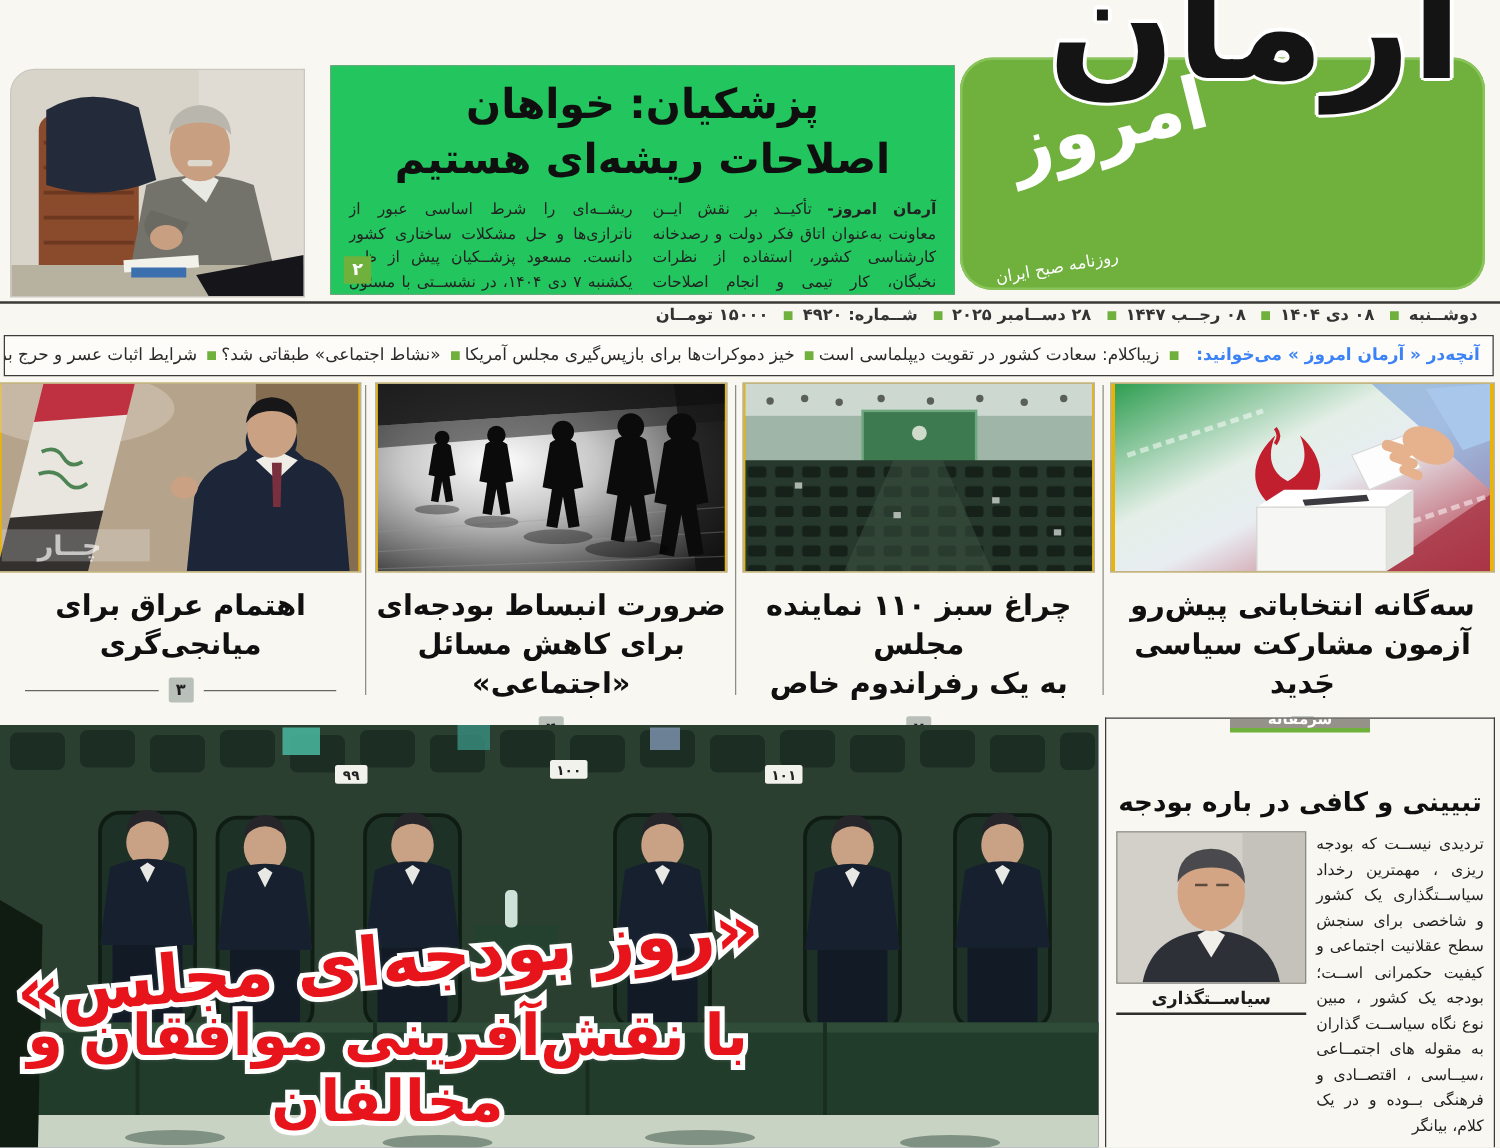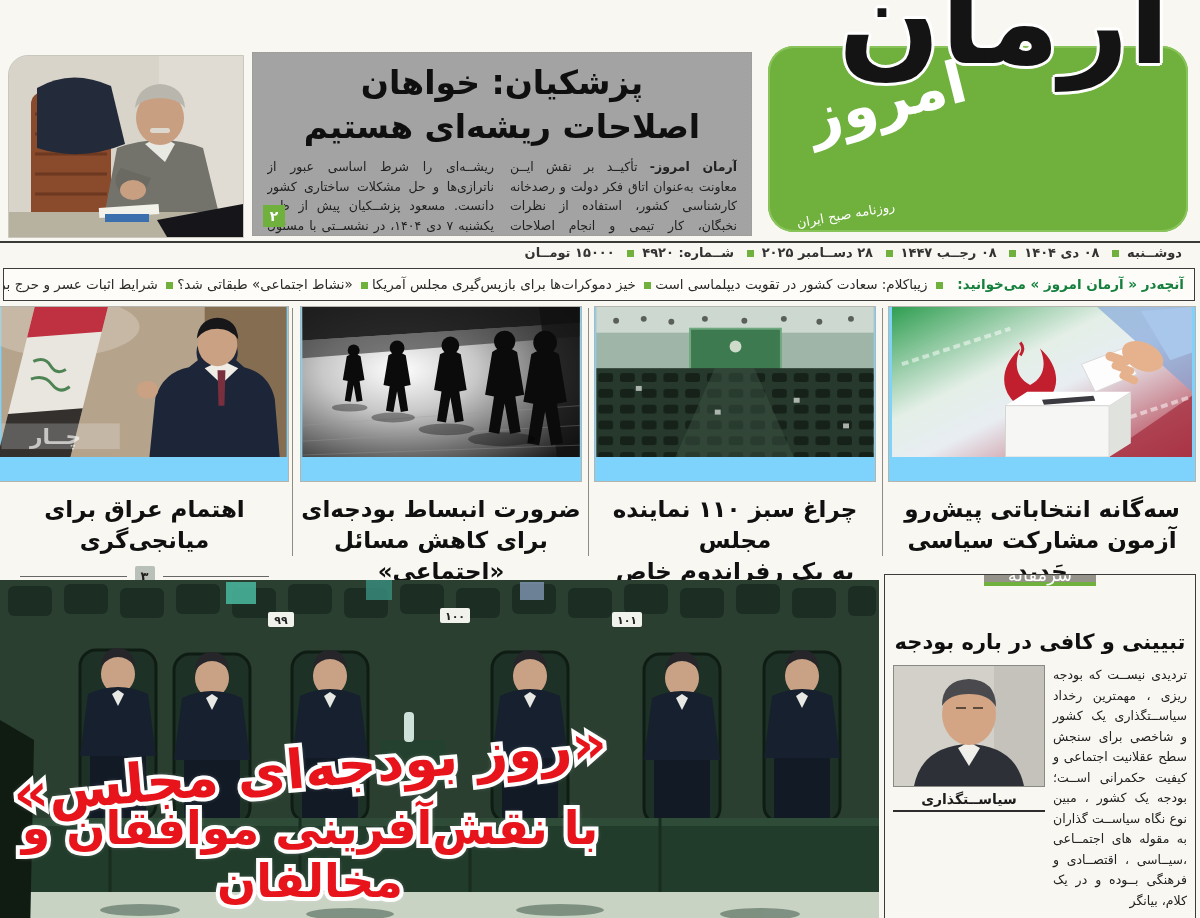--- a/index.html
+++ b/index.html
@@ -17,46 +17,46 @@
     line-height:1;direction:rtl;
     text-shadow:-3px 0 0 #fff,3px 0 0 #fff,0 -3px 0 #fff,0 3px 0 #fff,-2px -2px 0 #fff,2px 2px 0 #fff,-2px 2px 0 #fff,2px -2px 0 #fff;}
   .m-sub{position:absolute;left:40px;top:66px;font-size:58px;font-weight:bold;color:#fff;
     transform:rotate(-14deg);direction:rtl;}
   .m-tag{position:absolute;left:30px;bottom:16px;font-size:13px;color:#fff;
     transform:rotate(-10deg);direction:rtl;}
 
   
   .lead-photo{position:absolute;left:8px;top:55px;width:234px;height:181px;
     border:1px solid #c9c7be;border-radius:20px 0 0 0;overflow:hidden;background:#d8d4ca;}
-  .lead-box{position:absolute;left:252px;top:52px;width:500px;height:184px;
-    border:1px dotted #9a9a90;background:#a3a3a3;box-sizing:border-box;padding:8px 14px;}
+  .lead-box{position:absolute;left:264px;top:52px;width:500px;height:184px;
+    border:1px dotted #9a9a90;background:#22c55e;box-sizing:border-box;padding:8px 14px;}
   .lead-h{font-size:33px;line-height:44px;font-weight:bold;text-align:center;direction:rtl;color:#0f0f0f;}
   .lead-body{margin-top:8px;column-count:2;column-gap:16px;direction:rtl;
     font-size:12.5px;line-height:19.5px;text-align:justify;height:80px;overflow:hidden;color:#222;}
   .lead-pg{position:absolute;left:10px;bottom:8px;width:22px;height:22px;background:#6fb13c;
     color:#fff;font-weight:bold;font-size:14px;display:flex;align-items:center;justify-content:center;}
 
   
   .dateline{position:absolute;left:0;top:241px;width:1200px;border-top:2px solid #3a3a36;
     height:25px;direction:rtl;text-align:right;padding:2px 14px 0 0;box-sizing:border-box;
     font-size:13px;font-weight:600;color:#333;}
   .d-seg{margin:0 4px;}
   .sq{display:inline-block;width:7px;height:7px;background:#6fb13c;margin:0 4px;vertical-align:middle;}
 
   
   .ticker{position:absolute;left:3px;top:268px;width:1192px;height:33px;box-sizing:border-box;
     border:1.5px solid #3c3c3c;background:#fdfcf8;direction:rtl;white-space:nowrap;overflow:hidden;
     line-height:30px;font-size:13.5px;padding:0 10px;color:#2a2a2a;}
-  .t-label{color:#15803d;font-weight:bold;margin-left:6px;}
+  .t-label{color:#3b82f6;font-weight:bold;margin-left:6px;}
 
   
   .vsep{position:absolute;top:308px;height:248px;width:1px;background:#8d8d85;}
   .story{position:absolute;top:306px;}
-  .s-photo{width:100%;height:176px;border:1px solid #b5b5ae;box-sizing:border-box;
-    overflow:hidden;background:#7dd3fc;}
+  .s-photo{width:100%;height:152px;border:1px solid #b5b5ae;box-sizing:border-box;
+    overflow:hidden;background:#eab308;}
   .s-photo.noborder{border-left:none;}
   .s-h{margin-top:12px;font-size:23px;line-height:31px;font-weight:bold;text-align:center;direction:rtl;color:#101010;}
   .pgdiv{margin-top:10px;display:flex;align-items:center;gap:8px;padding:0 20px;}
   .pgdiv .rule{flex:1;height:1px;background:#666;}
   .pgnum{width:20px;height:20px;background:#b9c0ba;color:#1d1d1d;font-weight:bold;font-size:13px;
     display:flex;align-items:center;justify-content:center;border-radius:2px;}
 
   
   .main-photo{position:absolute;left:0;top:562px;width:879px;height:412px;overflow:hidden;background:#c4b5fd;margin-top:18px;}
   .main-headline{position:absolute;left:5px;top:738px;width:610px;text-align:center;direction:rtl;}
@@ -65,21 +65,21 @@
     text-shadow:0 0 3px #fff,0 0 6px #fff;}
   .ol .front{position:relative;color:#e8141c;}
   .ol.l1{font-size:54px;transform:rotate(-5deg);}
   .ol.l2{font-size:46px;margin-top:2px;text-align:center;}
 
   
   .editorial{position:absolute;left:884px;top:574px;width:312px;height:360px;box-sizing:border-box;
     border:1.5px solid #3c3c3c;border-bottom:none;background:#f8f7f1;padding:10px 8px 0 8px;overflow:hidden;}
   .ed-label{position:absolute;top:-12px;left:50%;transform:translateX(-50%);width:112px;height:23px;
     background:linear-gradient(180deg,#6fb13c 0 5px,#95928a 5px 19px,#6fb13c 19px 100%);
-    color:#fff;font-weight:normal;font-size:18px;display:flex;align-items:center;justify-content:center;}
+    color:#fff;font-weight:bold;font-size:12px;display:flex;align-items:center;justify-content:center;}
   .ed-h{margin-top:12px;font-size:21px;line-height:30px;font-weight:bold;text-align:center;direction:rtl;color:#0f0f0f;}
   .ed-row{display:flex;direction:rtl;gap:8px;margin-top:8px;}
   .ed-side{flex:1;font-size:12.5px;line-height:20.5px;text-align:justify;direction:rtl;color:#222;}
   .ed-photo-col{width:152px;flex:0 0 152px;}
   .ed-photo{width:150px;height:120px;border:1px solid #8a8a84;overflow:hidden;background:#d2d0c9;}
   .ed-author{text-align:center;font-weight:bold;font-size:14px;margin-top:4px;direction:rtl;}
   .ed-author-rule{height:2px;background:#2e2e2e;margin-top:3px;}
   .ed-below{margin-top:6px;font-size:12.5px;line-height:20.5px;text-align:justify;direction:rtl;color:#222;}
 </style>
 </head>

